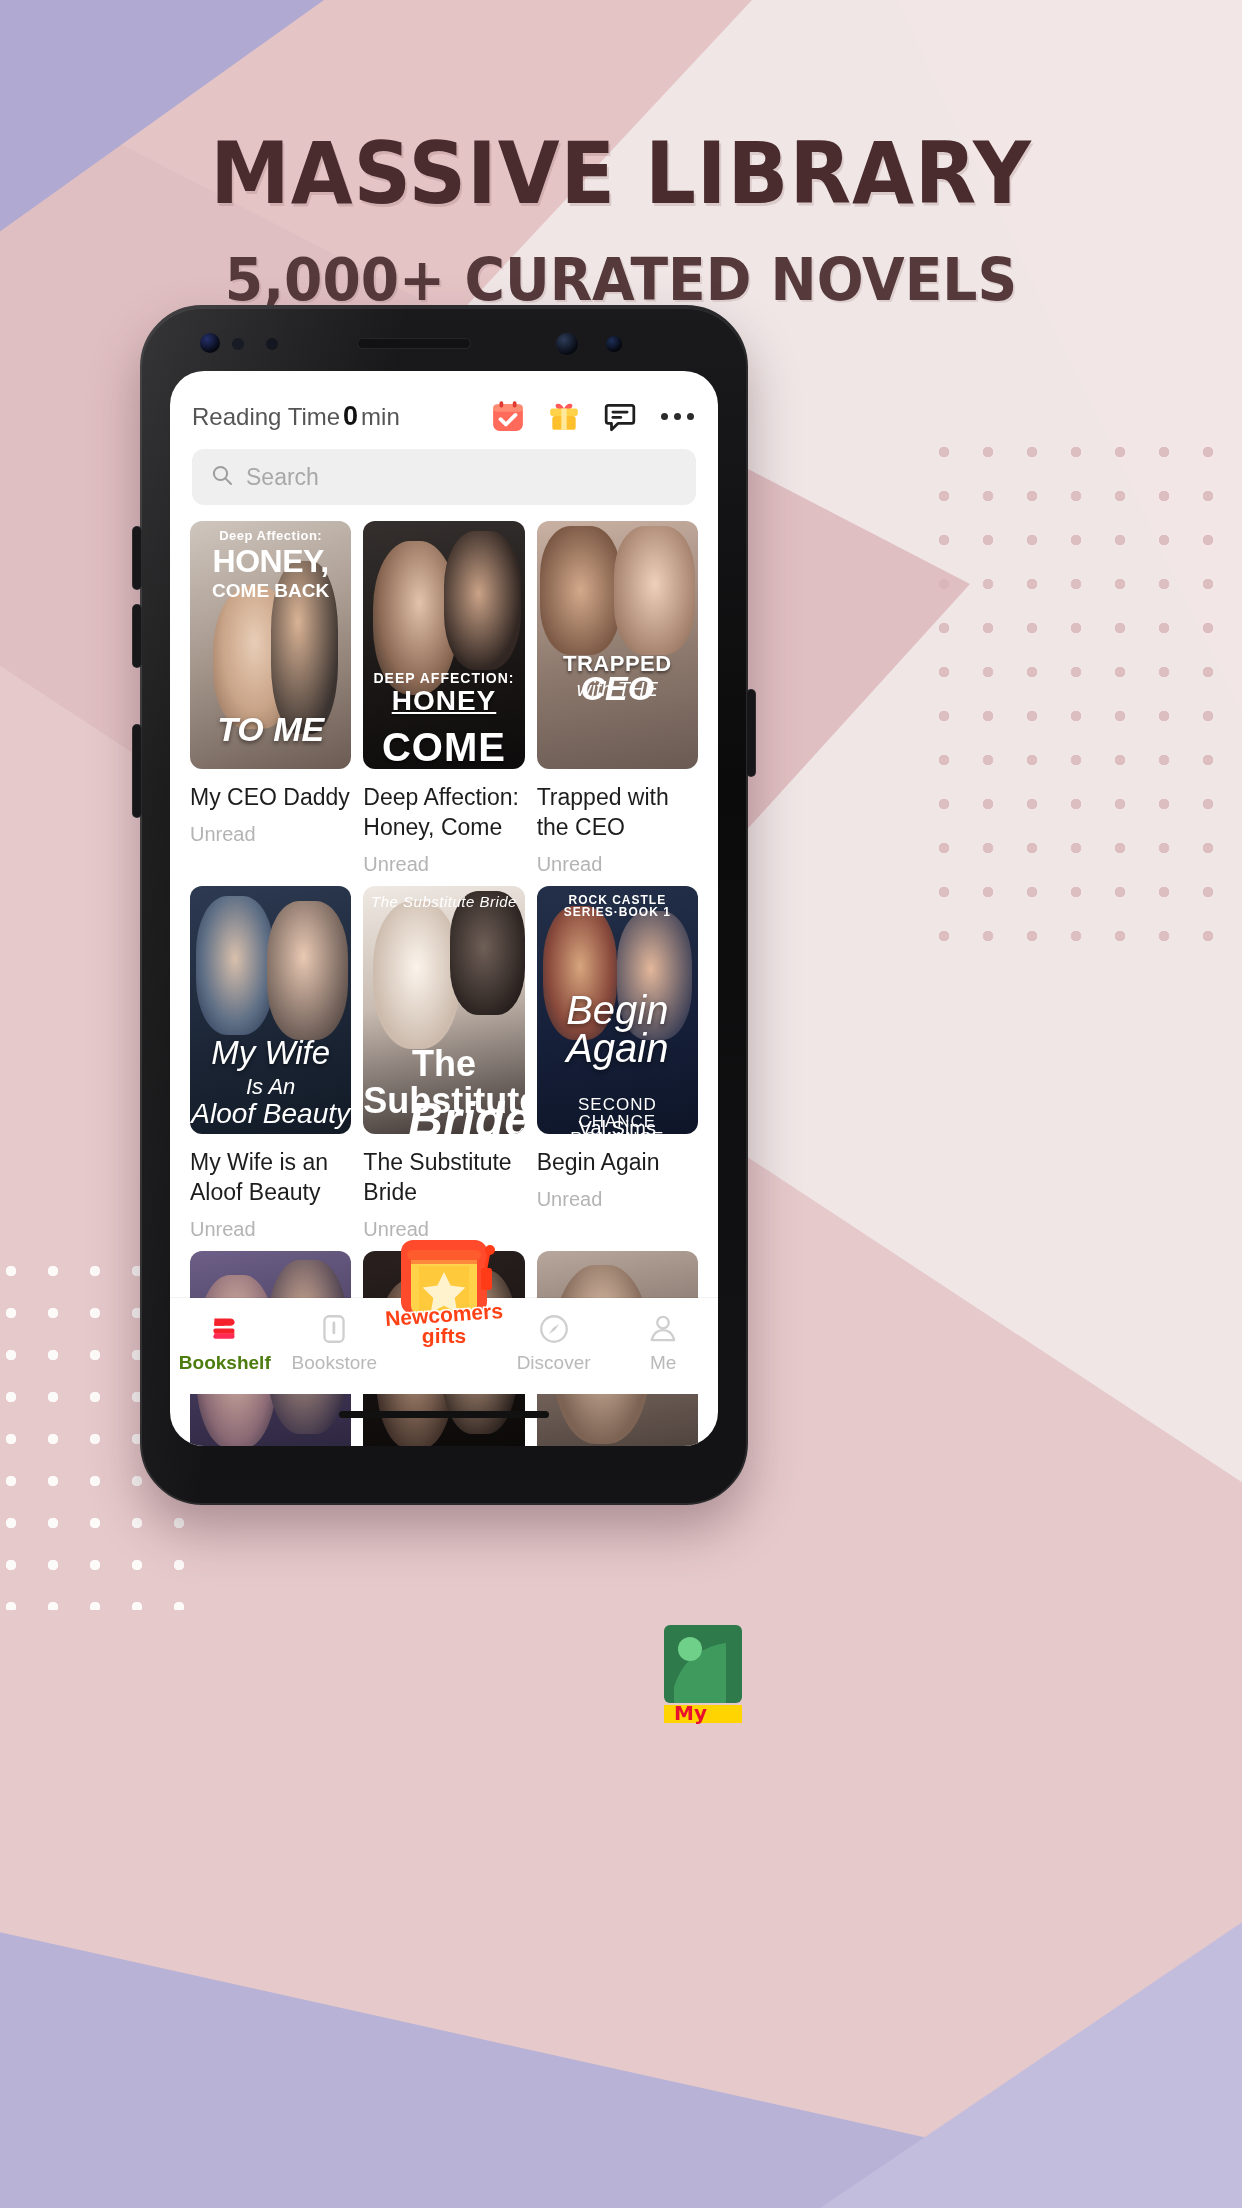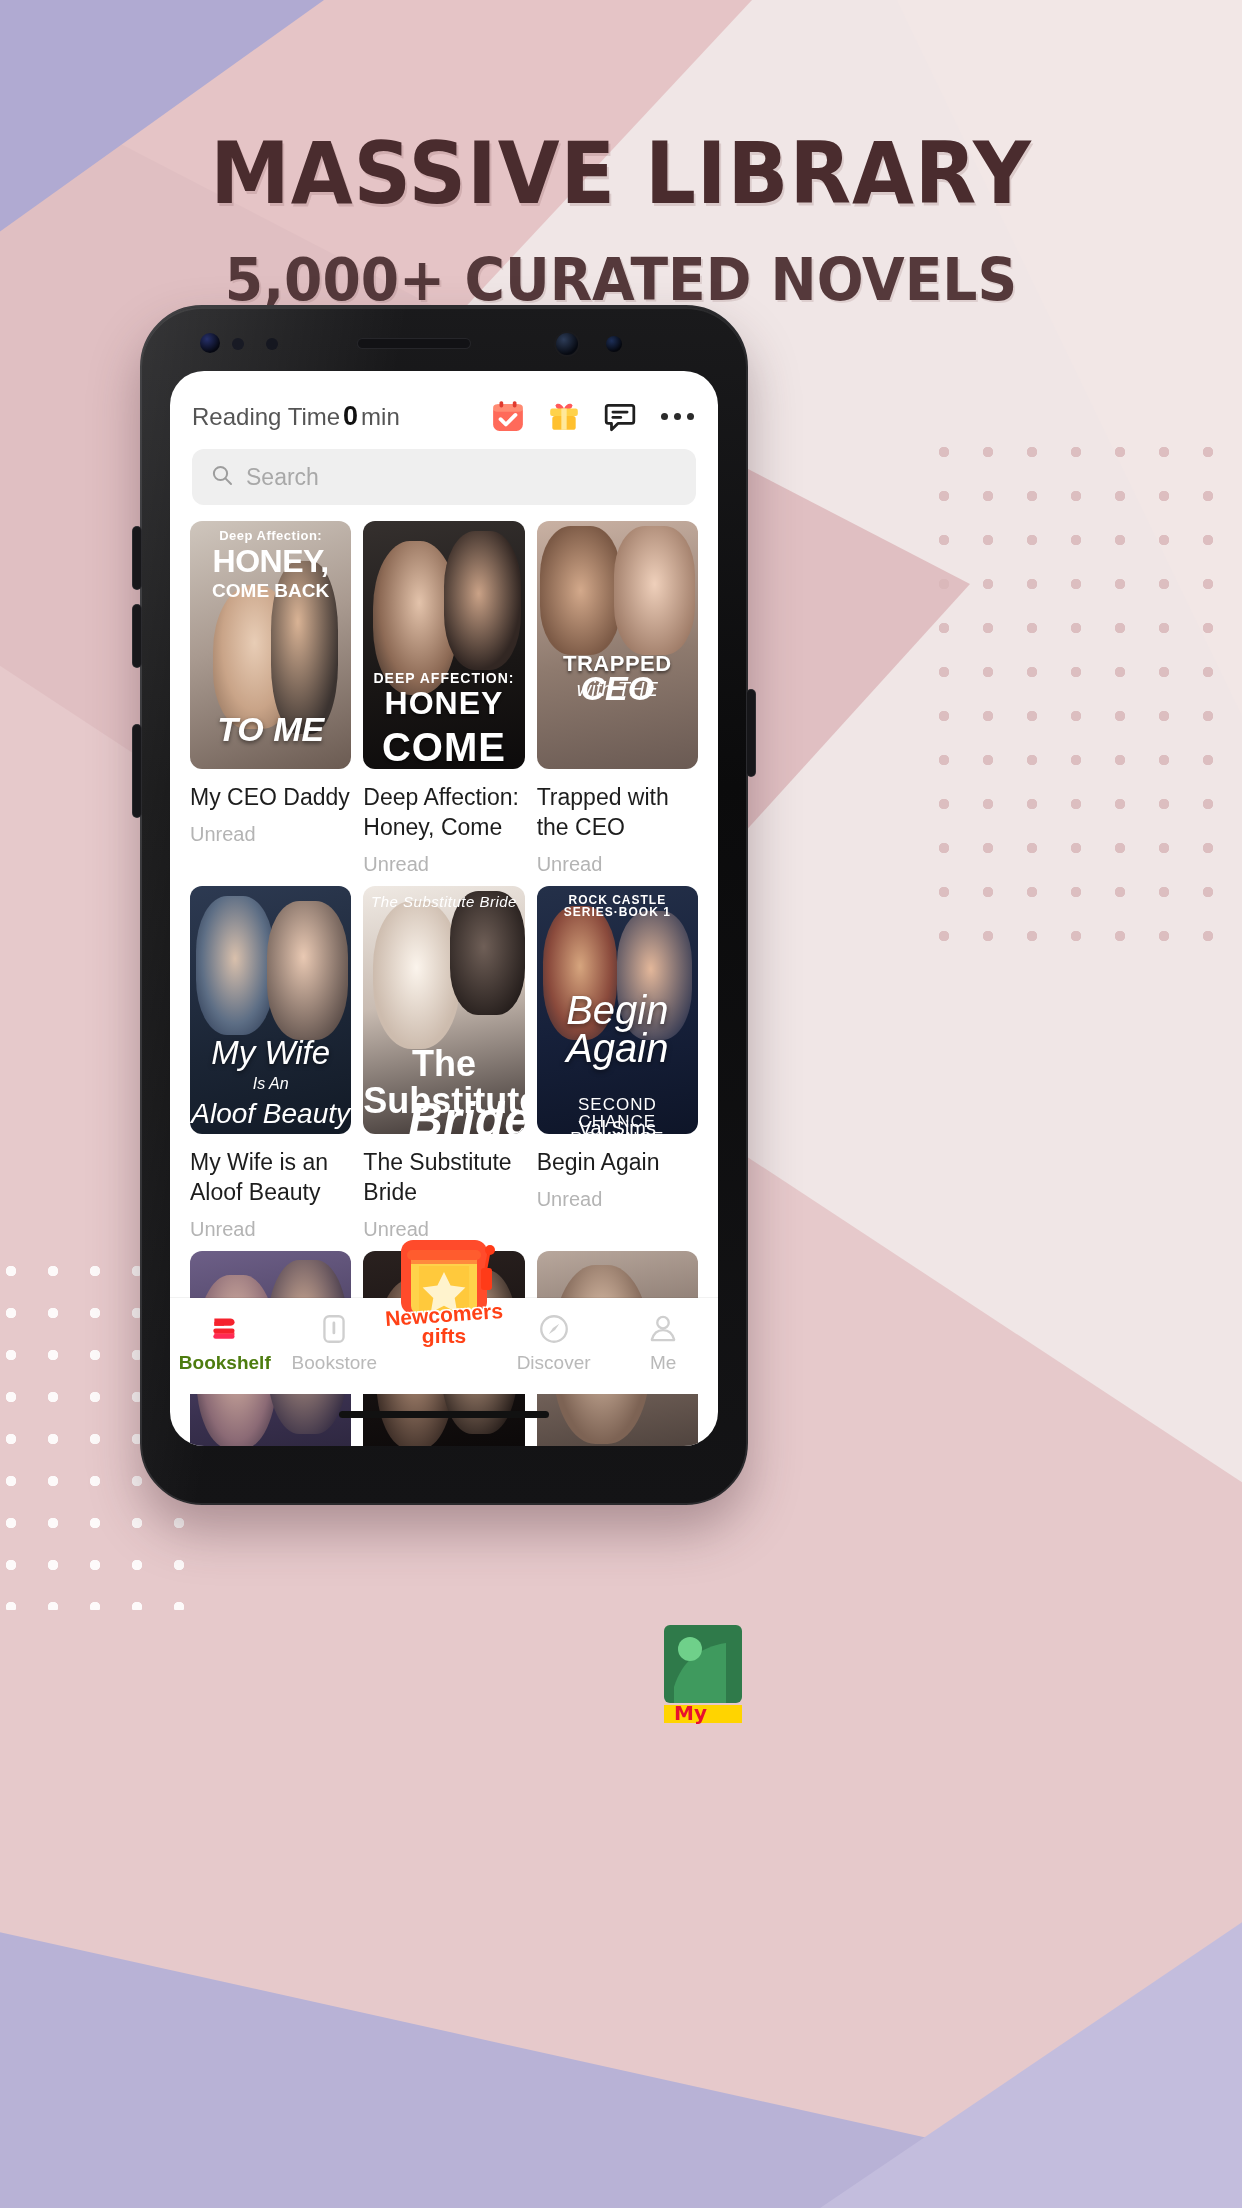--- a/index.html
+++ b/index.html
@@ -221,35 +221,35 @@
   .c9 .f1 { position:absolute; left:10%; top:6%; width:60%; height:72%;
     background: radial-gradient(ellipse at 50% 40%, #e8cbb4 0%, #7d6354 70%); border-radius:44%; }
 
   .cover-label-1 { top: 8px; font-size: 13px; font-weight: 700; color: #fff; letter-spacing: .5px; }
   .cover-label-2 { top: 24px; font-size: 32px; font-weight: 700; color: #e8105e; letter-spacing: -.5px; }
   .cover-label-3 { top: 60px; font-size: 19px; font-weight: 700; color: #7a1b3a; }
   .cover-bottom-script { bottom: 22px; font-size: 34px; font-style: italic; font-weight: 700;
     color: #fff; text-shadow: 0 2px 4px rgba(0,0,0,.5); }
 
   .ov-deep { top: 150px; font-size: 14px; font-weight: 700; letter-spacing: 1px; color: #f2e3cf; }
-  .ov-honey { top: 166px; font-size: 32px; font-weight: 700; letter-spacing: 1px;
-    color: #f6e6c9; text-shadow: 0 2px 3px rgba(0,0,0,.6); }
+  .ov-honey { top: 166px; font-size: 28px; font-weight: 700; letter-spacing: 1px;
+    color: #f6e6c9; text-shadow: 0 2px 3px rgba(0,0,0,.6); text-decoration: underline; }
   .ov-come { top: 206px; font-size: 40px; font-weight: 700; letter-spacing: 1px;
     color: #f6e6c9; text-shadow: 0 2px 3px rgba(0,0,0,.6); }
   .ov-script { top: 248px; font-size: 19px; font-style: italic; color: #f2dfc2; }
 
   .ov-trapped { top: 132px; font-size: 22px; font-weight: 700; color: #fff;
     text-shadow: 0 2px 3px rgba(0,0,0,.55); letter-spacing: .5px; }
   .ov-withthe { top: 158px; font-size: 20px; color: #fff; font-style: italic; }
   .ov-ceo { top: 150px; right: 14px; left: auto; font-size: 34px; font-weight: 700;
     color: #ff2e7e; font-style: italic; text-align: right; }
 
   .ov-mywife { top: 150px; font-size: 33px; font-style: italic; color: #fff;
     text-shadow: 0 2px 4px rgba(0,0,0,.5); }
-  .ov-isan { top: 190px; font-size: 16px; color: #f3d9df; font-style: italic; }
+  .ov-isan { top: 190px; font-size: 22px; color: #f3d9df; font-style: italic; }
   .ov-aloof { top: 214px; font-size: 28px; font-style: italic; color: #fff; }
 
   .ov-subtitle-top { top: 8px; font-size: 15px; color: #fff; font-style: italic; letter-spacing: .5px; }
   .ov-substitute { top: 160px; font-size: 36px; font-weight: 700; color: #e8105e; }
   .ov-bride { top: 210px; font-size: 48px; font-style: italic; font-weight: 700; color: #1a1a1a; padding-left: 45px; }
 
   .ov-rock { top: 8px; font-size: 12px; font-weight: 700; color: #fff; letter-spacing: 1px; }
   .ov-begin { top: 104px; font-size: 40px; font-style: italic; color: #fff;
     text-shadow: 0 2px 5px rgba(0,0,0,.5); }
   .ov-again { top: 142px; font-size: 40px; font-style: italic; color: #fff;

